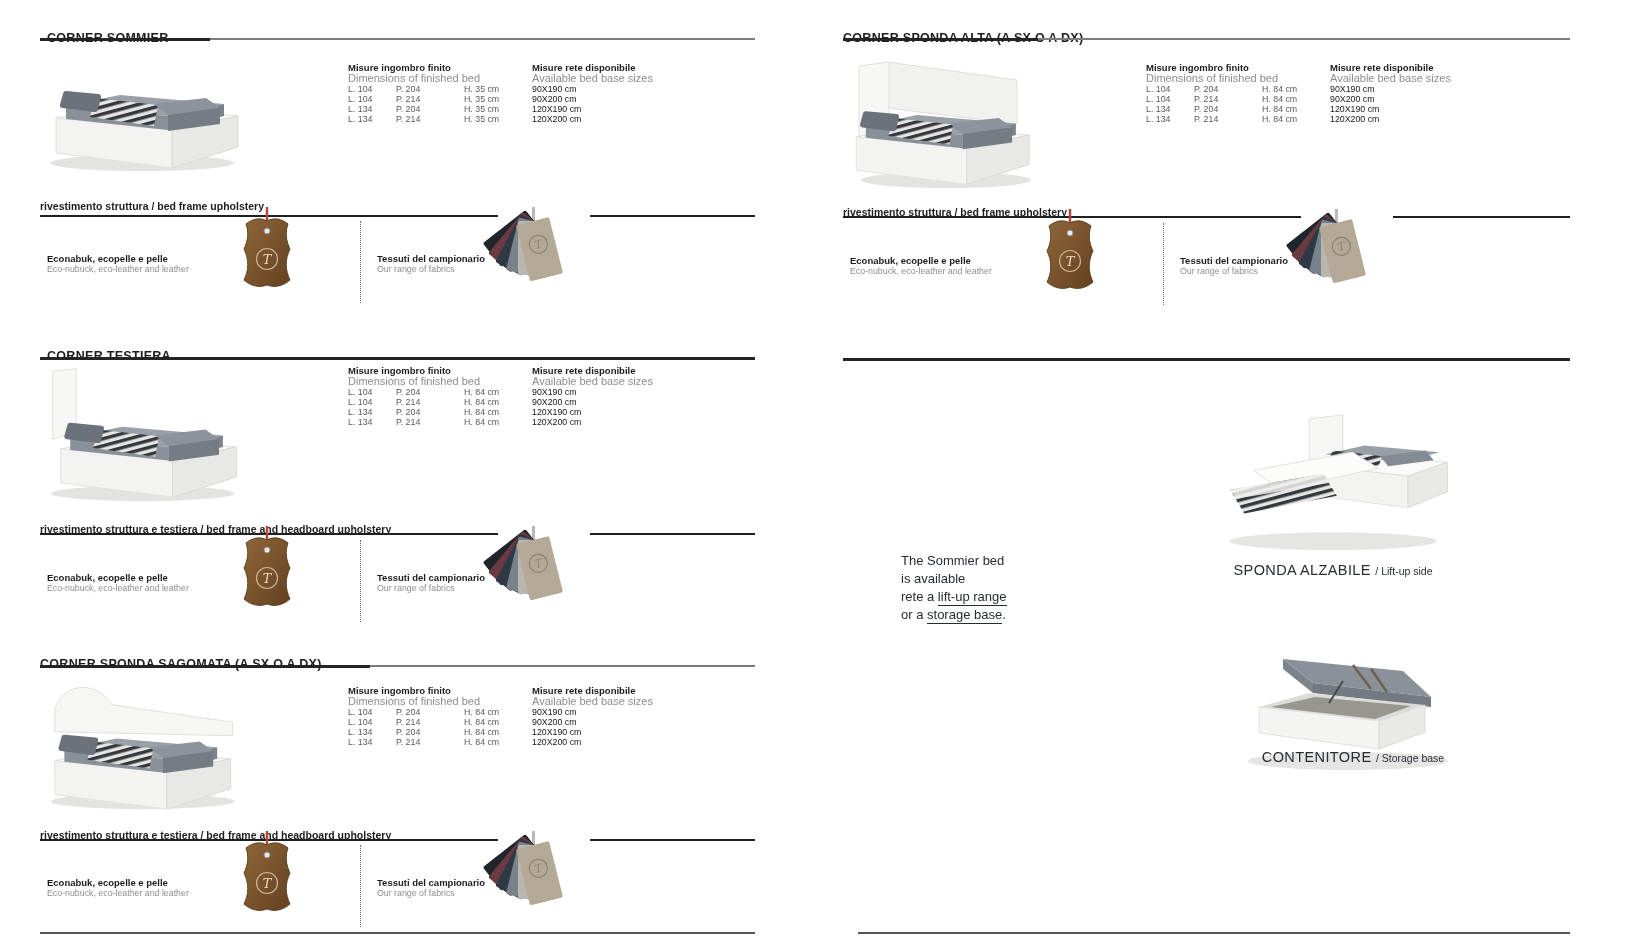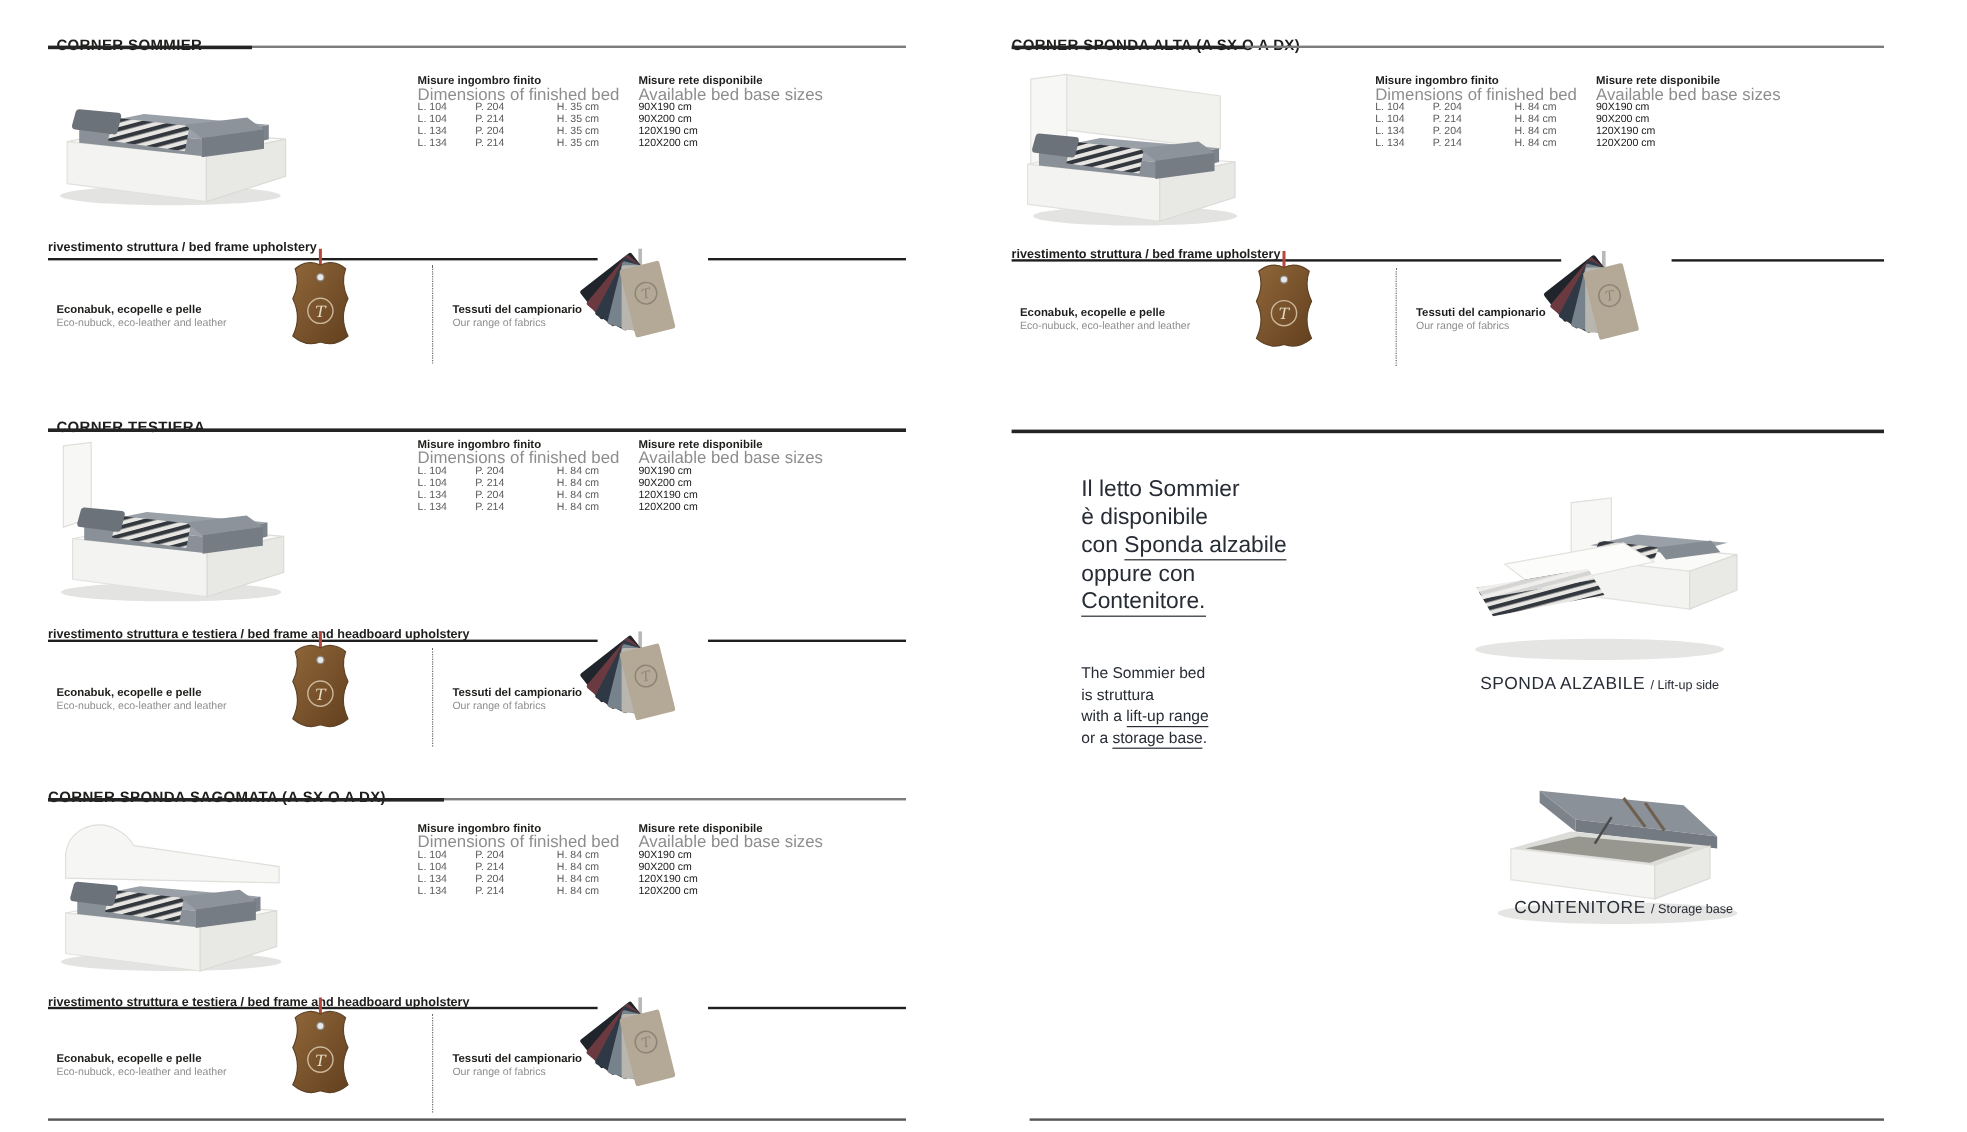--- a/index.html
+++ b/index.html
@@ -11,21 +11,21 @@
 
   .sec-title{position:absolute;font-size:12.5px;font-weight:bold;letter-spacing:.3px;white-space:nowrap;color:#1d1d1b}
   .sec-rule{position:absolute;left:0;right:0;display:flex;align-items:flex-start}
   .sec-rule .dark{height:3px;background:#242424}
   .sec-rule .light{height:2px;background:#7c7c7c;flex:1}
 
   .dims{position:absolute;width:412px}
   .dims-head{display:flex}
   .dims-head .dh1{width:184px}
   .h-it{font-size:9.5px;font-weight:bold;line-height:11px;color:#1d1d1b;white-space:nowrap}
-  .h-en{font-size:14px;color:#8d8d8d;line-height:11px;white-space:nowrap}
+  .h-en{font-size:11px;color:#8d8d8d;line-height:11px;white-space:nowrap}
   .dims-rows{margin-top:0}
   .drow{display:flex;font-size:8.8px;color:#5a5a5a;line-height:10px;height:10px}
   .c1{width:48px}.c2{width:68px}.c3{width:68px}
   .c4{font-weight:normal;color:#161616}
 
   .riv-title{position:absolute;font-size:10.5px;font-weight:bold;white-space:nowrap;color:#1d1d1b}
   .uph-rule{position:absolute;left:0;right:0;display:flex}
   .uph-rule .seg1{width:458px;height:2px;background:#1f1f1f}
   .uph-rule .gapseg{width:92px}
   .uph-rule .seg2{flex:1;height:2px;background:#1f1f1f}
@@ -493,31 +493,24 @@
             <rect x="36" y="14" width="34" height="58" rx="2" fill="#b3a996"></rect>
             <circle cx="53" cy="38" r="9" fill="none" stroke="#8e8474" stroke-width="1.2"></circle>
             <text x="53" y="42" text-anchor="middle" font-family="DejaVu Serif, serif" font-style="italic" font-size="11" fill="#8e8474">T</text>
           </g>
         </svg>
       </div>
     </div>
 
     <div class="mid-rule" style="top:358px"></div>
 
-    <div class="info-it" style="left:58px;top:396px">
-      <div>Il letto Sommier</div>
-      <div>è disponibile</div>
-      <div><span>con </span><span class="ul">Sponda alzabile</span></div>
-      <div>oppure con</div>
-      <div><span class="ul">Contenitore.</span></div>
-    </div>
     <div class="info-en" style="left:58px;top:552px">
       <div>The Sommier bed</div>
-      <div>is struttura</div>
-      <div><span>with a </span><span class="ul">lift-up range</span></div>
+      <div>is available</div>
+      <div><span>rete a </span><span class="ul">lift-up range</span></div>
       <div><span>or a </span><span class="ul">storage base</span><span>.</span></div>
     </div>
 
     <div class="fig" style="left:370px;top:405px;width:240px;height:150px">
       <svg viewBox="0 0 240 152">
         <ellipse cx="120" cy="138" rx="105" ry="9" fill="#e5e5e3"></ellipse>
         <polygon points="96,14 130,10 130,52 96,58" fill="#f7f7f5" stroke="#e0dfdc"></polygon>
         <polygon points="104,62 196,72 236,58 148,50" fill="#fafaf8" stroke="#deddda"></polygon>
         <polygon points="104,62 196,72 196,104 104,92" fill="#f3f3f1" stroke="#e2e1de"></polygon>
         <polygon points="196,72 236,58 236,88 196,104" fill="#e9e9e6" stroke="#dbdad7"></polygon>

